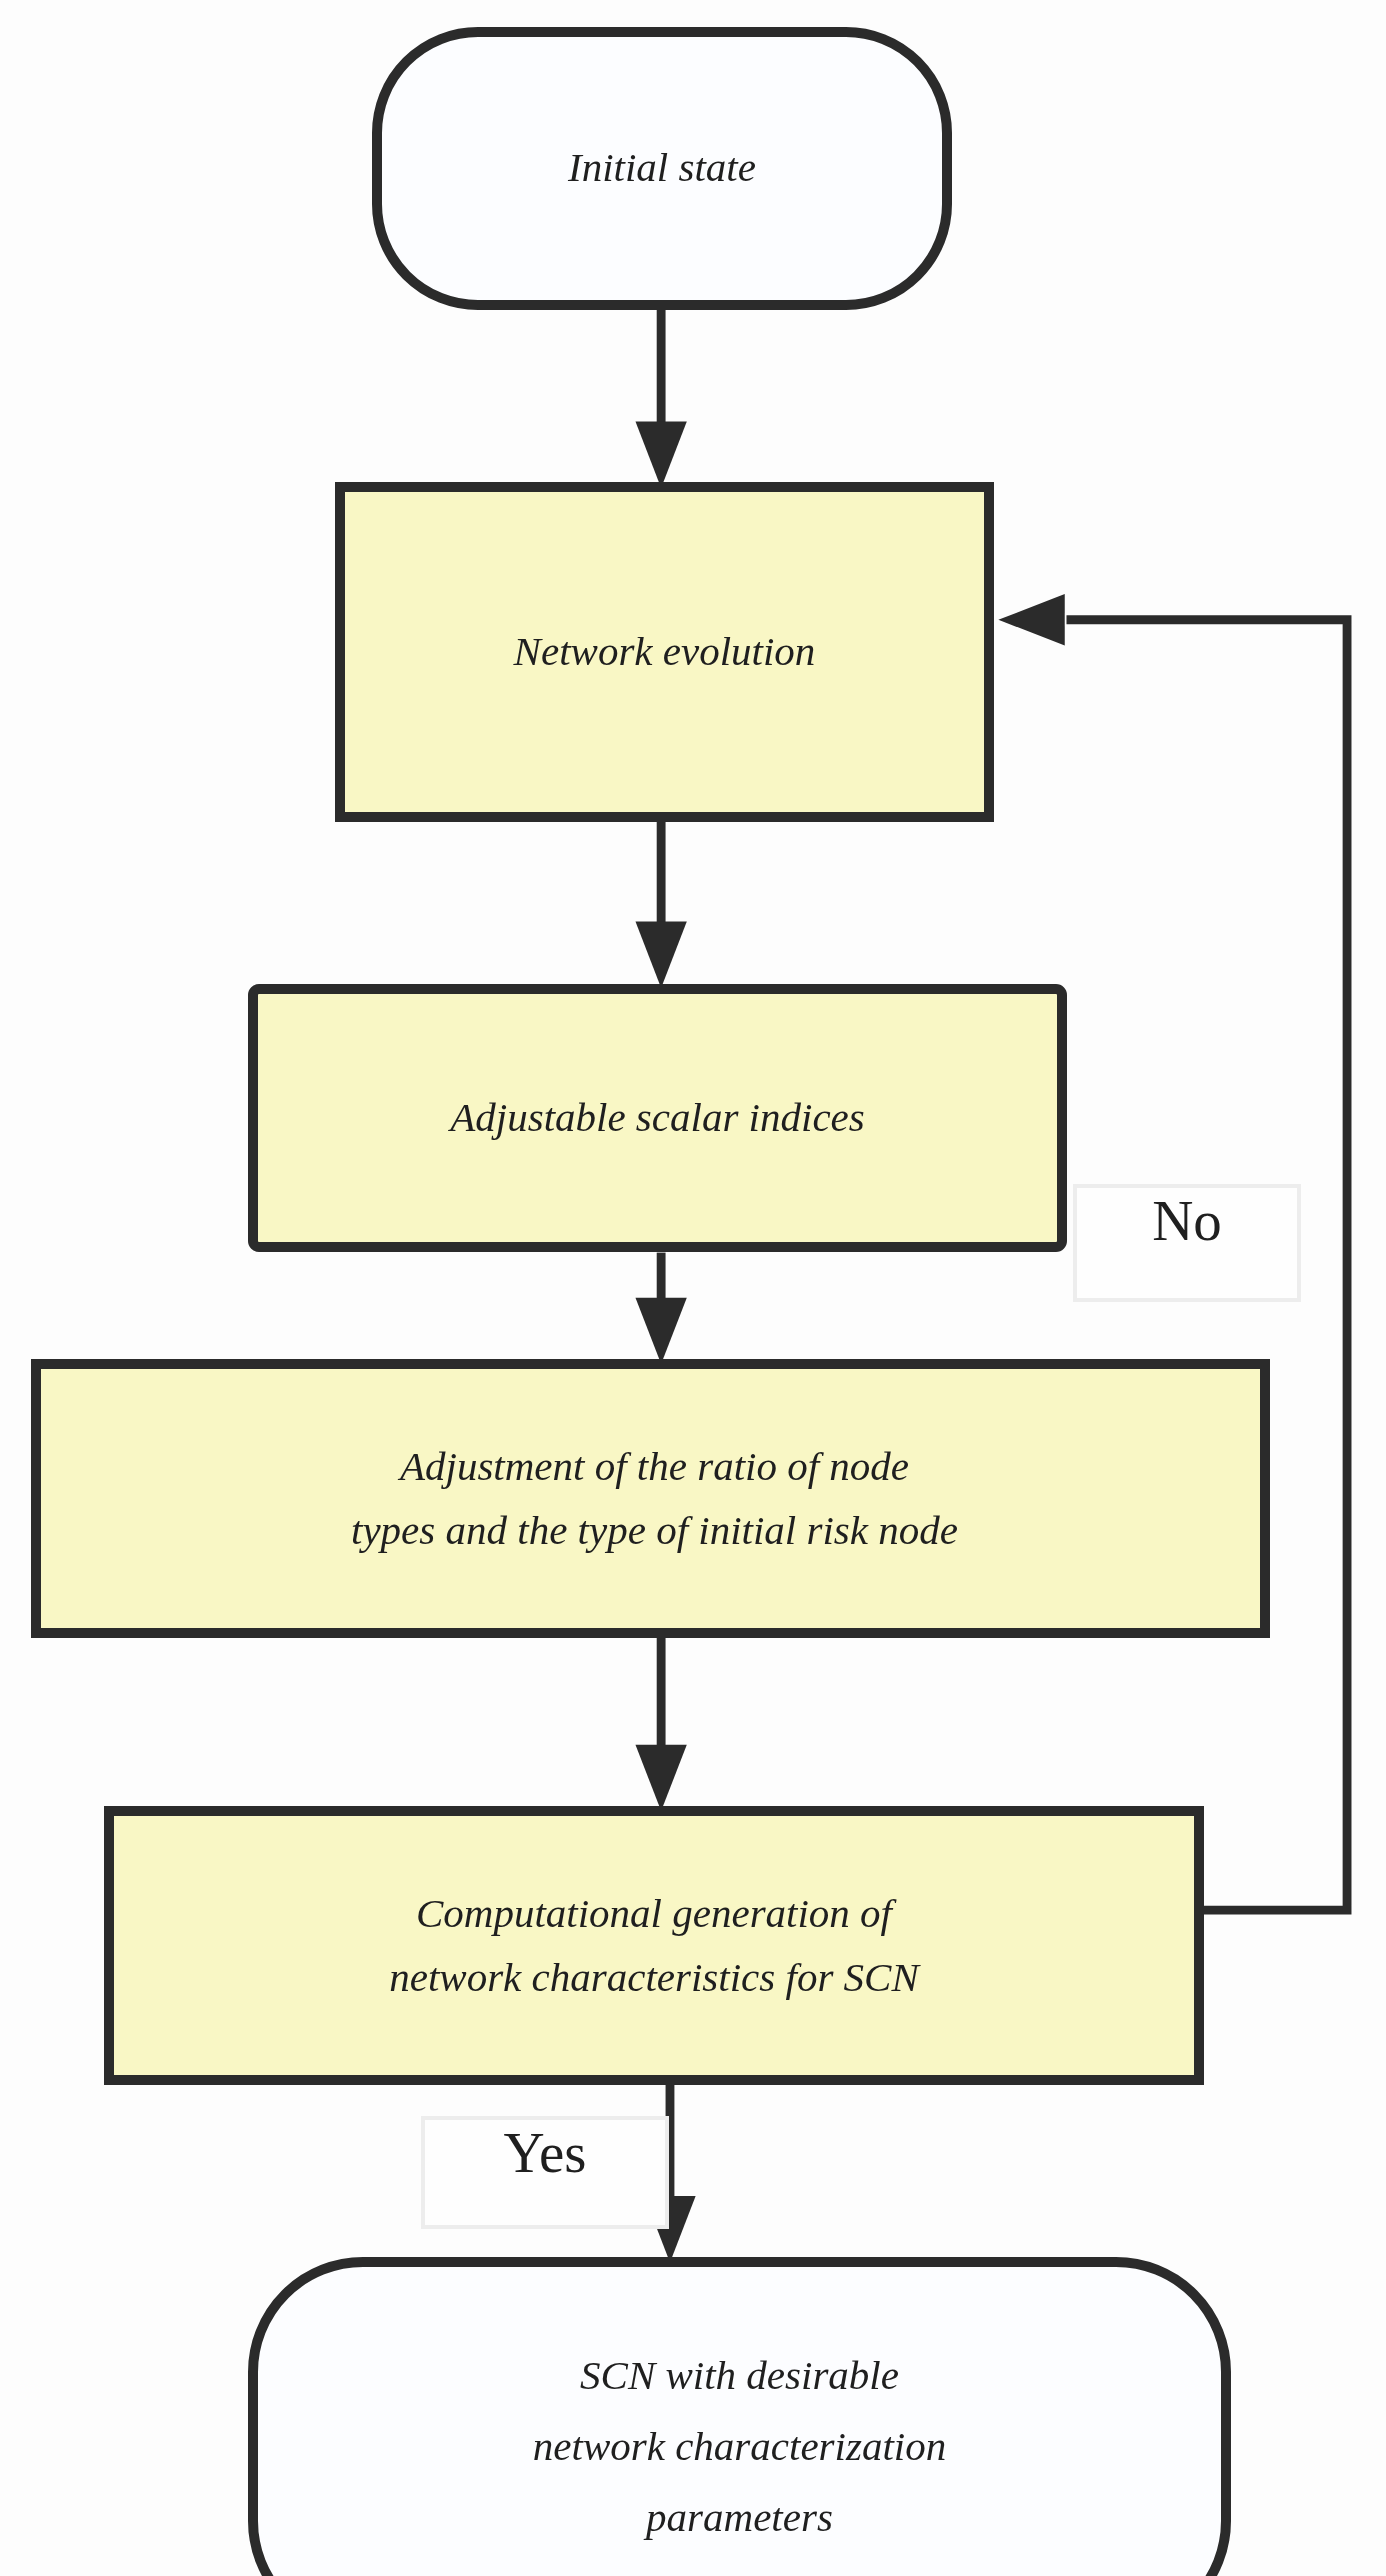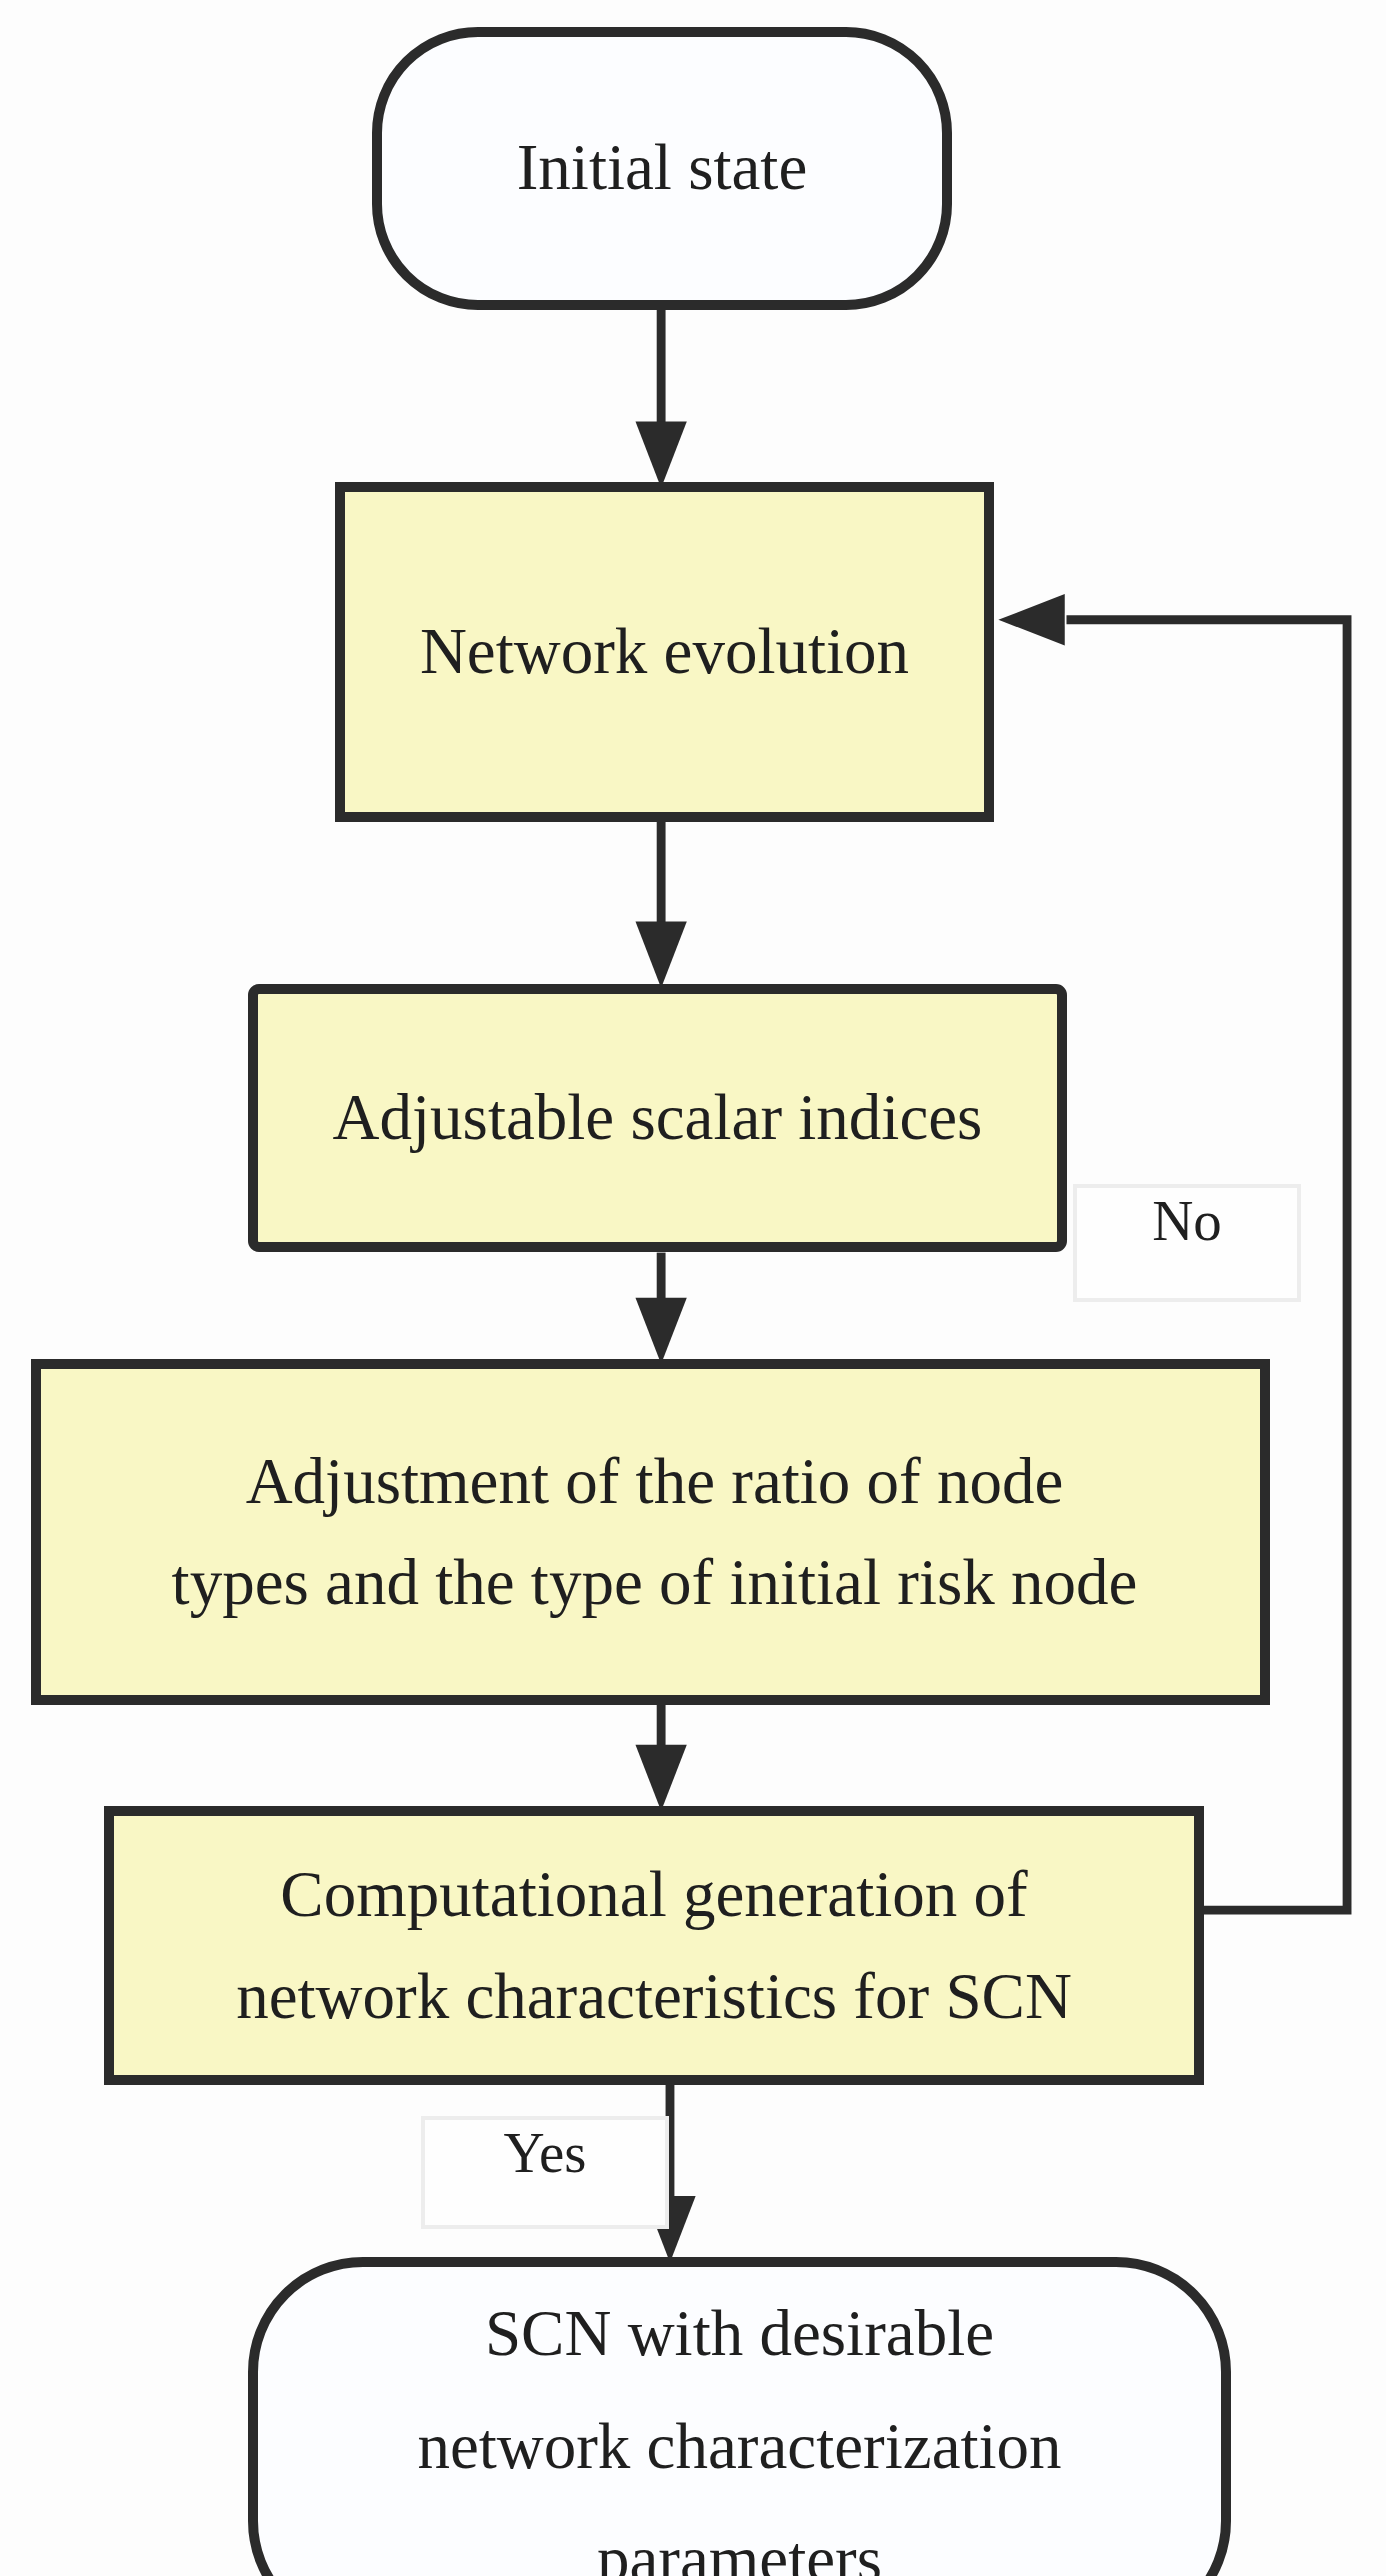--- a/index.html
+++ b/index.html
@@ -14,29 +14,30 @@
   .wires{position:absolute;left:0;top:0;}
   .shaft{stroke:#2b2b2b;stroke-width:10;fill:none;stroke-linejoin:miter;}
   .head{fill:#2b2b2b;stroke:none;}
   .node{
     position:absolute;
     display:flex;flex-direction:column;
     align-items:center;justify-content:center;
     text-align:center;
     box-sizing:border-box;
     border:10.6px solid #2b2b2b;
-    font-size:65px;
+    font-size:41px;
+    font-style:italic;
   }
   .process{background:#f9f7c5;}
   .stadium{background:#fcfdff;}
   .tline{line-height:1.56;white-space:nowrap;}
   .n1{left:372px;top:26.6px;width:580px;height:283px;border-radius:106px;}
   .n2{left:335px;top:482px;width:659px;height:340px;}
   .n3{left:248px;top:984px;width:819px;height:268px;border-radius:11px;}
-  .n4{left:31px;top:1359px;width:1239px;height:346px;padding-left:8px;}
+  .n4{left:31px;top:1359px;width:1239px;height:279px;padding-left:8px;}
   .n5{left:104px;top:1806px;width:1100px;height:279px;}
   .n6{left:248px;top:2257px;width:983px;height:379px;border-radius:115px;}
   .n6 .tline{line-height:1.74;}
   .edge-label{
     position:absolute;
     display:flex;justify-content:center;
     background:#fefefe;
     border:4.4px solid #ededed;
     box-sizing:border-box;
     font-size:57px;color:#1f1f1f;

